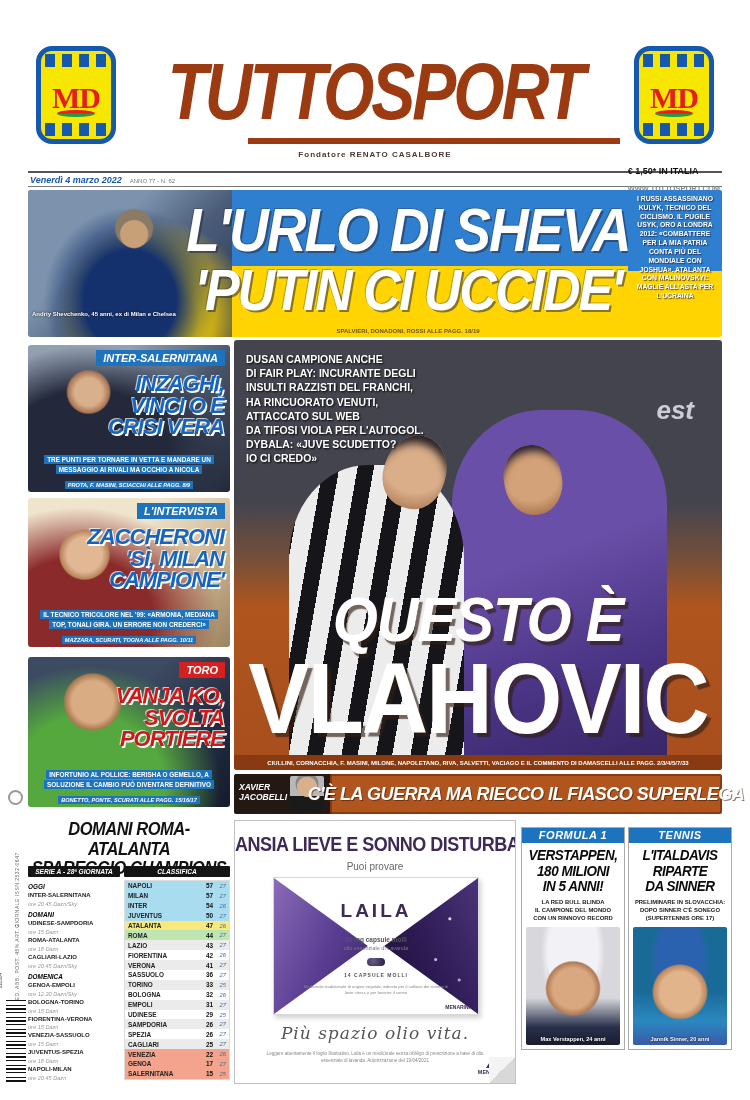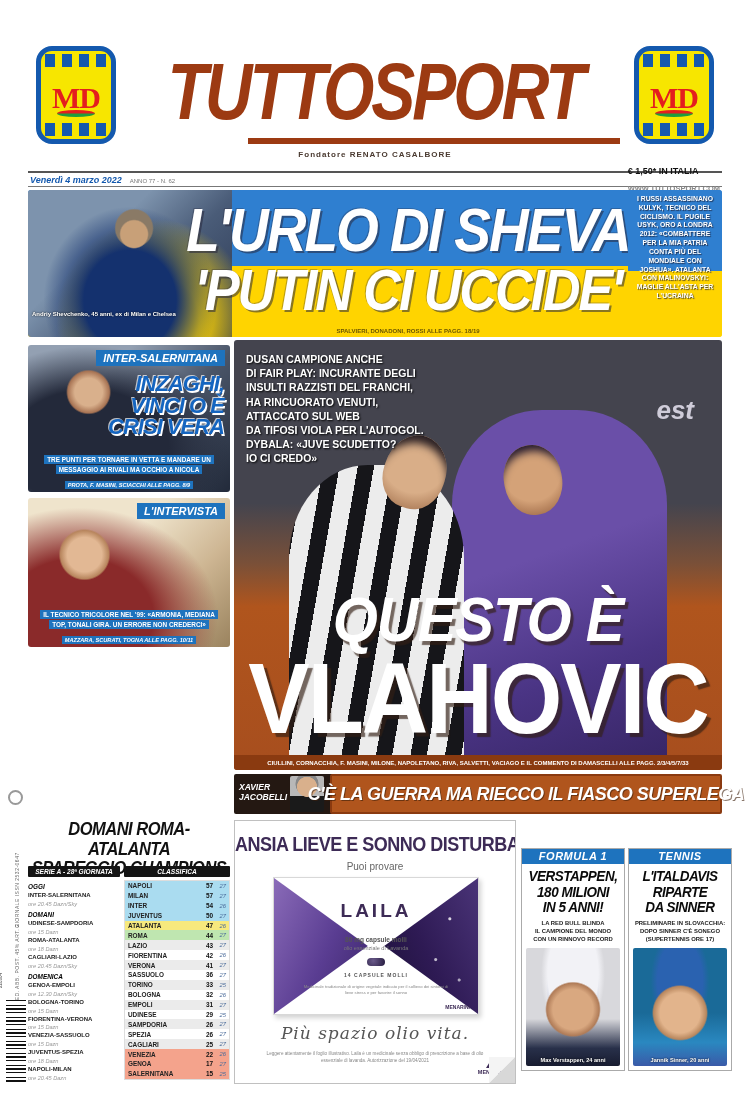--- a/index.html
+++ b/index.html
@@ -212,21 +212,21 @@
     font-size:5.5px; font-weight:bold; text-align:center; }
   .ad-menarini .tri { width:0; height:0; margin:0 auto 1px;
     border-left:5px solid transparent; border-right:5px solid transparent;
     border-bottom:8px solid #3d2b56; }
   .ad-fold { position:absolute; bottom:0; right:0; width:0; height:0;
     border-bottom:26px solid #d8d8d8; border-left:26px solid transparent; }
   .ad-fold2 { position:absolute; bottom:0; right:0; width:0; height:0;
     border-top:26px solid #f4f4f4; border-right:26px solid transparent; }
 
   
-  .sportbox { position:absolute; top:848px; width:104px; height:223px;
+  .sportbox { position:absolute; top:827px; width:104px; height:223px;
     border:1px solid #aaa; background:#fff; }
   .sb-f1 { left:521px; } .sb-tennis { left:628px; }
   .sb-header { height:15px; background:#1e73be; color:#fff; text-align:center;
     font-weight:bold; font-style:italic; font-size:11px; line-height:15px; letter-spacing:0.5px; }
   .sb-headline { margin-top:5px; text-align:center; font-weight:bold; font-style:italic;
     font-size:13.5px; line-height:1.04; color:#0a0a0a; white-space:pre-line; letter-spacing:-0.5px;
     transform:scaleY(1.1); transform-origin:top; }
   .sb-sub { margin-top:9px; text-align:center; font-size:5.9px; font-weight:bold;
     color:#222; line-height:1.35; white-space:pre-line; }
   .sb-credit { margin-top:4px; text-align:center; font-size:5.4px; color:#666; font-weight:bold; }
@@ -302,24 +302,35 @@
     <div class="card-label label-blue">INTER-SALERNITANA</div>
     <div class="card-headline hl-blue">INZAGHI,
 VINCI O È
 CRISI VERA</div>
     <div class="card-sub"><span>TRE PUNTI PER TORNARE IN VETTA E MANDARE UN MESSAGGIO AI RIVALI MA OCCHIO A NICOLA</span></div>
     <div class="card-credit"><span>PROTA, F. MASINI, SCIACCHI ALLE PAGG. 8/9</span></div>
   </div>
 
   <div class="card photo2" style="top:498px;height:149px;">
     <div class="card-label label-blue">L'INTERVISTA</div>
+    <div class="card-headline hl-blue">ZACCHERONI
+'SÌ, MILAN
+CAMPIONE'</div>
     <div class="card-sub"><span>IL TECNICO TRICOLORE NEL '99: «ARMONIA, MEDIANA TOP, TONALI GIRA. UN ERRORE NON CREDERCI»</span></div>
     <div class="card-credit"><span>MAZZARA, SCURATI, TOGNA ALLE PAGG. 10/11</span></div>
   </div>
 
+  <div class="card photo3" style="top:657px;height:150px;">
+    <div class="card-label label-red">TORO</div>
+    <div class="card-headline hl-red">VANJA KO,
+SVOLTA
+PORTIERE</div>
+    <div class="card-sub"><span>INFORTUNIO AL POLLICE: BERISHA O GEMELLO, A SOLUZIONE IL CAMBIO PUÒ DIVENTARE DEFINITIVO</span></div>
+    <div class="card-credit"><span>BONETTO, PONTE, SCURATI ALLE PAGG. 15/16/17</span></div>
+  </div>
 
   <div class="mainphoto">
     <div class="fig-viola"></div>
     <div class="fig-viola-head"></div>
     <div class="sponsor-est">est</div>
     <div class="fig-juve"></div>
     <div class="fig-juve-head"></div>
     <div class="kicker">DUSAN CAMPIONE ANCHE
 DI FAIR PLAY: INCURANTE DEGLI
 INSULTI RAZZISTI DEL FRANCHI,

